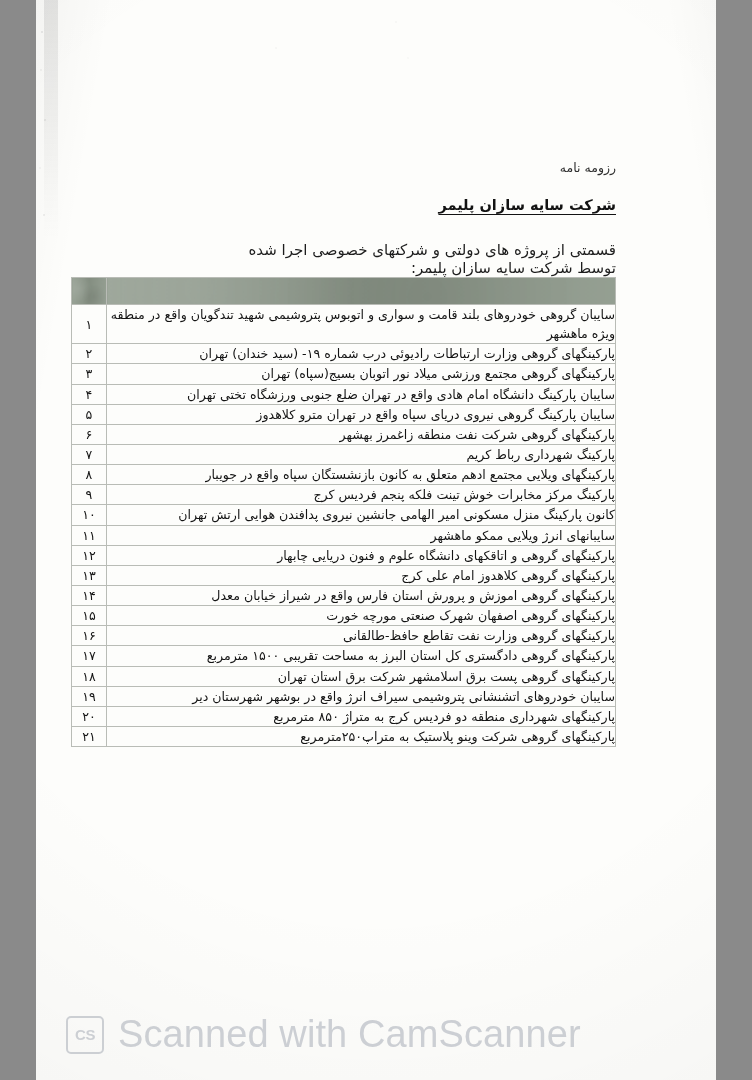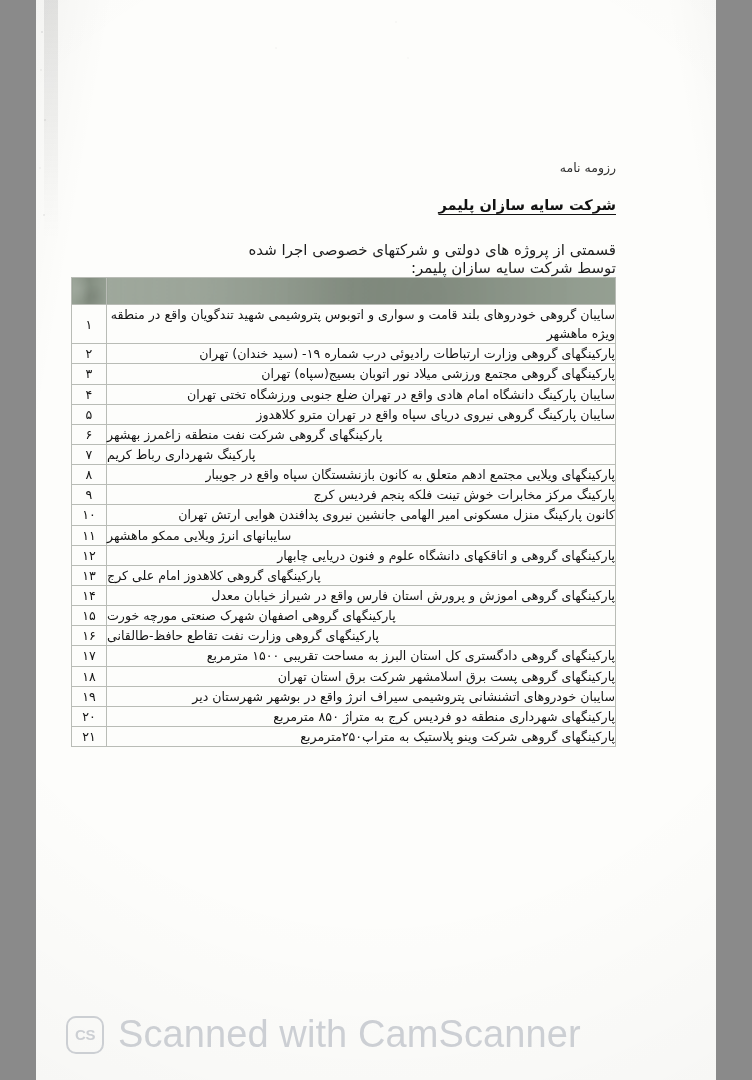--- a/index.html
+++ b/index.html
@@ -131,38 +131,38 @@
     text-align: center;
     padding: 3px 2px 4px;
     font-size: 12.6px;
   }
   td.cell-desc {
     text-align: right;
     white-space: normal;
     word-break: normal;
   }
   
-  tbody tr.short td.cell-desc { text-align: left; }
+  tbody tr.short td.cell-desc { text-align: right; }
 
   
   .watermark {
     position: absolute;
     left: 30px;
     bottom: 24px;
     display: flex;
     align-items: center;
     gap: 14px;
     direction: ltr;
     opacity: 0.92;
   }
   .cs-badge {
     width: 34px;
     height: 34px;
     border: 2.6px solid #c9ccd1;
-    border-radius: 10px;
+    border-radius: 5px;
     display: flex;
     align-items: center;
     justify-content: center;
     font-size: 15px;
     font-weight: bold;
     color: #c9ccd1;
     letter-spacing: -0.5px;
     font-family: "Liberation Sans", sans-serif;
   }
   .cs-text {

